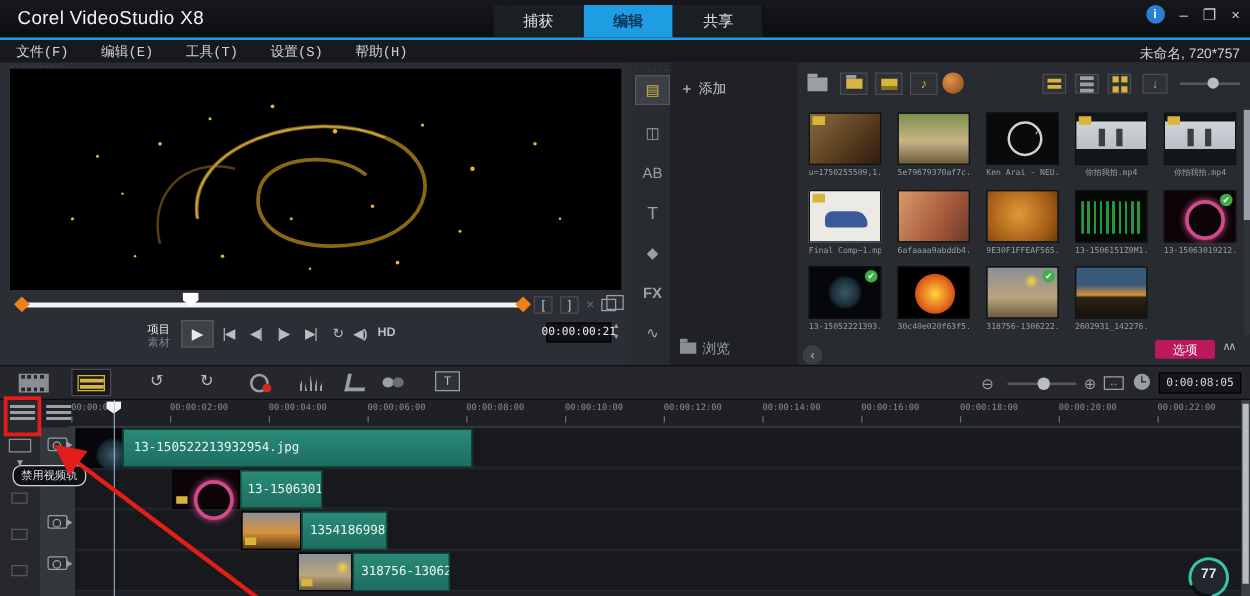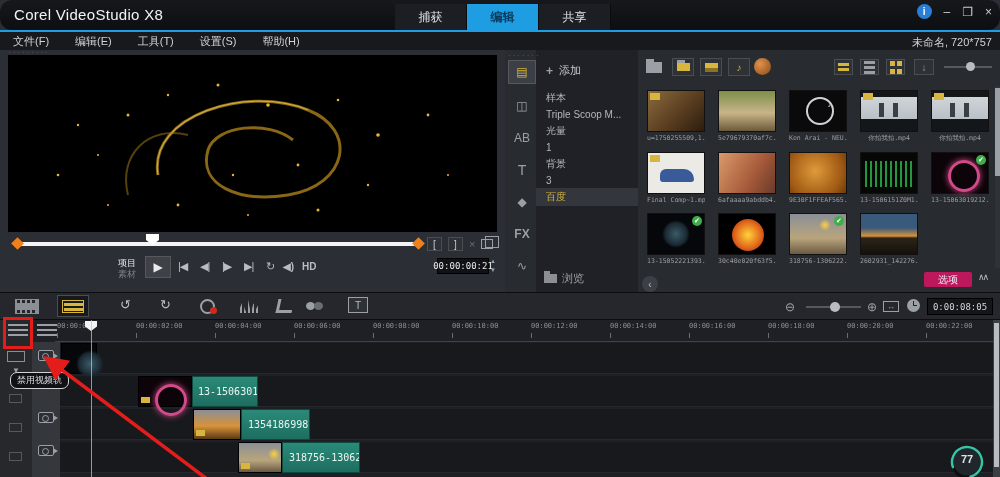--- a/index.html
+++ b/index.html
@@ -3,35 +3,35 @@
 <meta charset="utf-8">
 <style>
   * { margin:0; padding:0; box-sizing:border-box; }
   html,body { background:#111; }
   body { font-family:"Liberation Sans", sans-serif; }
   #app { position:relative; width:1000px; height:477px; background:#2b2e34; overflow:hidden;
          color:#d4d6d9; font-size:11px; }
 
   
   .titlebar { position:absolute; left:0; top:0; width:1000px; height:30px;
-    background:linear-gradient(#16181c,#0c0e11);border-radius:12px; }
+    background:linear-gradient(#16181c,#0c0e11); }
   .app-title { position:absolute; left:14px; top:6px; font-size:15px; color:#f2f3f5; letter-spacing:.3px; }
   .tabs { position:absolute; left:395px; top:4px; display:flex; height:26px; }
   .tab { width:72px; height:26px; display:flex; align-items:center; justify-content:center;
     background:#1b1e23; color:#dfe2e5; font-size:12px; border-right:1px solid #0a0b0d; }
   .tab.active { background:#1f9de2; color:#093a5c; font-weight:bold; }
   .winctl { position:absolute; right:8px; top:4px; display:flex; gap:12px; align-items:center; color:#c9ccd0; }
   .winctl .help { width:15px; height:15px; border-radius:50%; background:#2a7fd4; color:#fff;
     font-size:10px; display:flex; align-items:center; justify-content:center; font-weight:bold; }
   .winctl span { font-size:12px; }
   .bluebar { position:absolute; left:0; top:30px; width:1000px; height:2px; background:#1f9de2; }
 
   
   .menubar { position:absolute; left:0; top:32px; width:1000px; height:18px; background:#17191d;
-    display:flex; align-items:center; }
+    display:flex; align-items:center;font-family:Liberation Mono, monospace; }
   .menu-item { padding:0 13px; color:#cfd2d6; font-size:11px; }
   .proj-info { position:absolute; right:8px; top:2px; color:#d0d3d6; font-size:11px; }
 
   
   .video { position:absolute; left:8px; top:55px; width:489px; height:177px; background:#000; overflow:hidden; }
   .scrubrow { position:absolute; left:0; top:232px; width:505px; height:22px; }
   .scrubbar { position:absolute; left:18px; top:10px; width:398px; height:4px; background:#f4f4f4; border-radius:2px; }
   .handle { position:absolute; top:7px; width:9px; height:9px; background:#f08019; transform:rotate(45deg); }
   .h-left { left:13px; } .h-right { left:414px; }
   .scrub-marker { position:absolute; left:146px; top:2px; width:13px; height:11px; background:#fff;
@@ -308,30 +308,20 @@
       <div class="nav-ic" style="top:136px;">◆</div>
       <div class="nav-ic" style="top:168px; font-weight:bold;">FX</div>
       <div class="nav-ic" style="top:200px;">∿</div>
     </div>
 
     <div class="folderpanel">
       <div class="addrow">
         <span class="plus">+</span>
         <span>添加</span>
       </div>
-      <div class="folderlist">
-
-      <div class="folder-item">样本</div>
-          <div class="folder-item">Triple Scoop M...</div>
-          <div class="folder-item">光量</div>
-          <div class="folder-item">1</div>
-          <div class="folder-item">背景</div>
-          <div class="folder-item">3</div>
-          <div class="folder-item selected">百度</div>
-        </div>
       <div class="browse">
         <span class="fold"></span>
         <span>浏览</span>
       </div>
     </div>
 
     <div class="libcontent">
       <div class="libtools">
         <div class="folder-ic" style="position:absolute; left:8px; top:8px;"></div>
         <div class="ficon" style="left:34px;">
@@ -531,20 +521,21 @@
         <span class="tick" style="left: 792px;">00:00:20:00</span>
         <span class="tick" style="left: 871px;">00:00:22:00</span>
       </div>
 
     <div class="lane" style="top:23px;"></div>
     <div class="lane" style="top:56px;"></div>
     <div class="lane" style="top:89px;"></div>
     <div class="lane" style="top:122px;"></div>
 
     <div class="clipthumb art-particle" style="left:61px; top:23px; width:36px;"></div>
+    <div class="clip" style="left:98px; top:23px; width:280px;">13-150522213932954.jpg</div>
 
     <div class="clipthumb art-ring" style="left:138px; top:56px; width:54px;">
         <span class="minibadge"></span>
       </div>
     <div class="clip" style="left:192px; top:56px; width:66px; padding-left:5px;">13-150630192</div>
 
     <div class="clipthumb art-chicken" style="left:193px; top:89px; width:48px; background:linear-gradient(#8a8f96,#d9923a 55%,#5a3a14);">
         <span class="minibadge"></span>
       </div>
     <div class="clip" style="left:241px; top:89px; width:69px; padding-left:6px;">135418699876</div>

